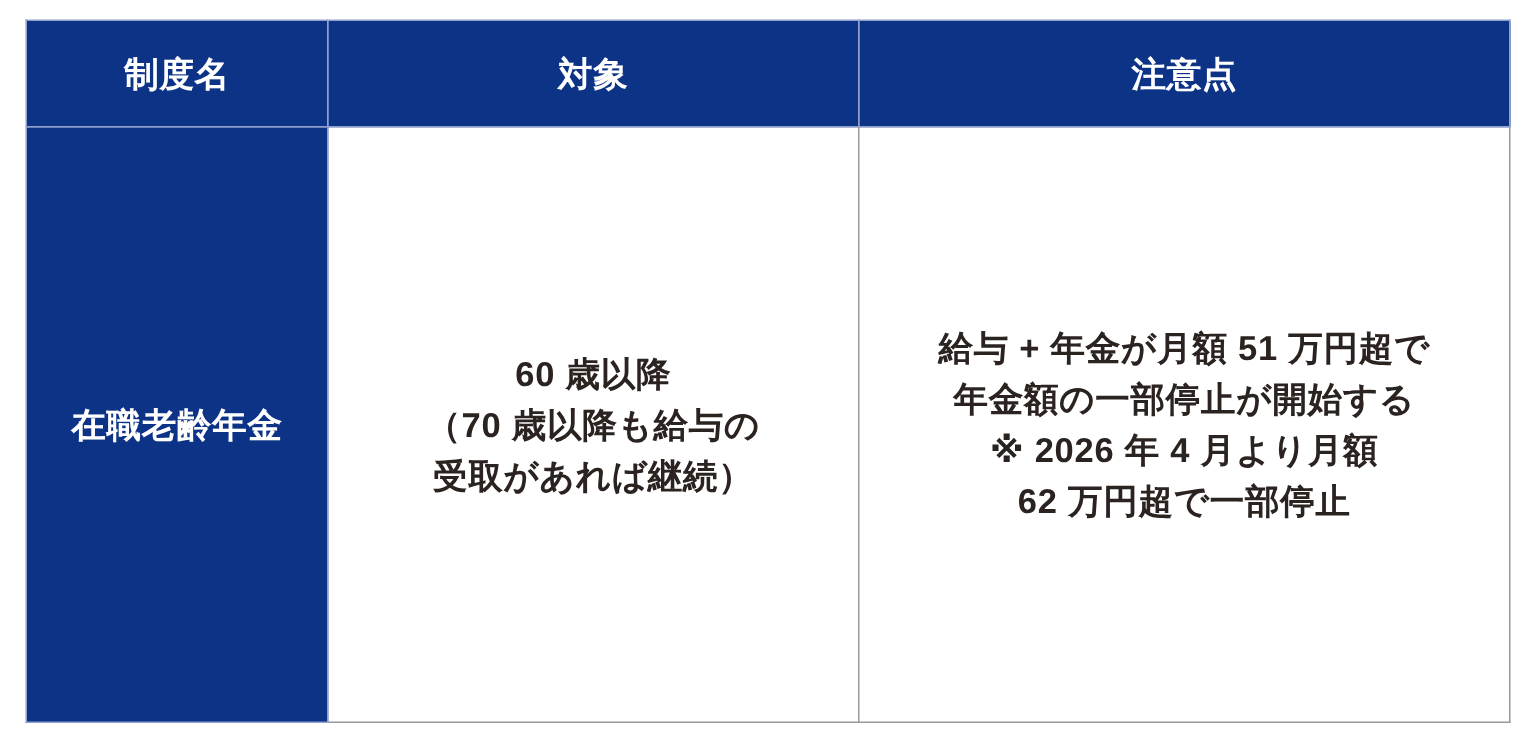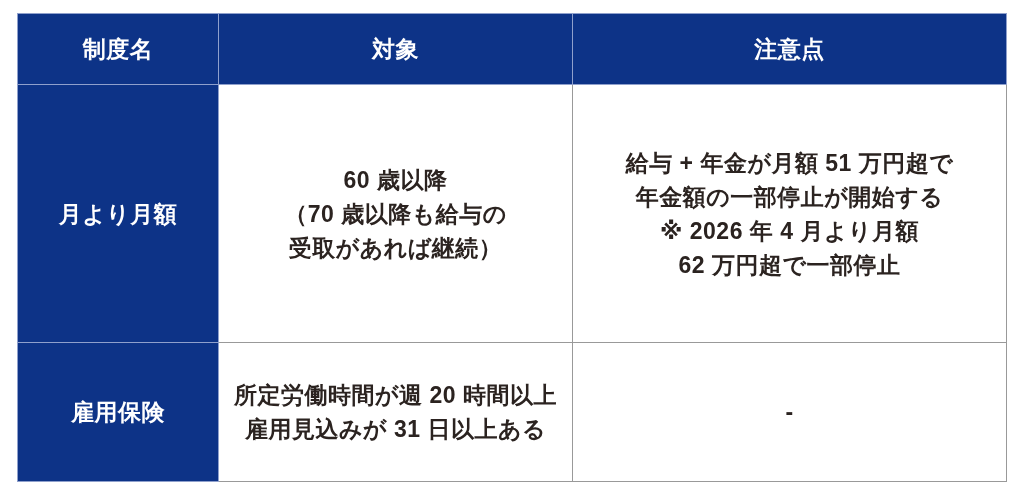--- a/index.html
+++ b/index.html
@@ -69,30 +69,24 @@
     </colgroup>
     <thead>
       <tr class="r-header">
         <th class="blue-cell">制度名</th>
         <th class="blue-cell">対象</th>
         <th class="blue-cell">注意点</th>
       </tr>
     </thead>
     <tbody>
       <tr class="r1">
-        <th class="blue-cell">月より月額</th>
+        <th class="blue-cell">在職老齢年金</th>
         <td class="body-cell">60 歳以降
 （70 歳以降も給与の
 受取があれば継続）</td>
         <td class="body-cell">給与 + 年金が月額 51 万円超で
 年金額の一部停止が開始する
 ※ 2026 年 4 月より月額
 62 万円超で一部停止</td>
       </tr>
-      <tr class="r3">
-        <th class="blue-cell">雇用保険</th>
-        <td class="body-cell">所定労働時間が週 20 時間以上
-雇用見込みが 31 日以上ある</td>
-        <td class="body-cell">-</td>
-      </tr>
     </tbody>
   </table>
 </div>
 
 </body></html>

